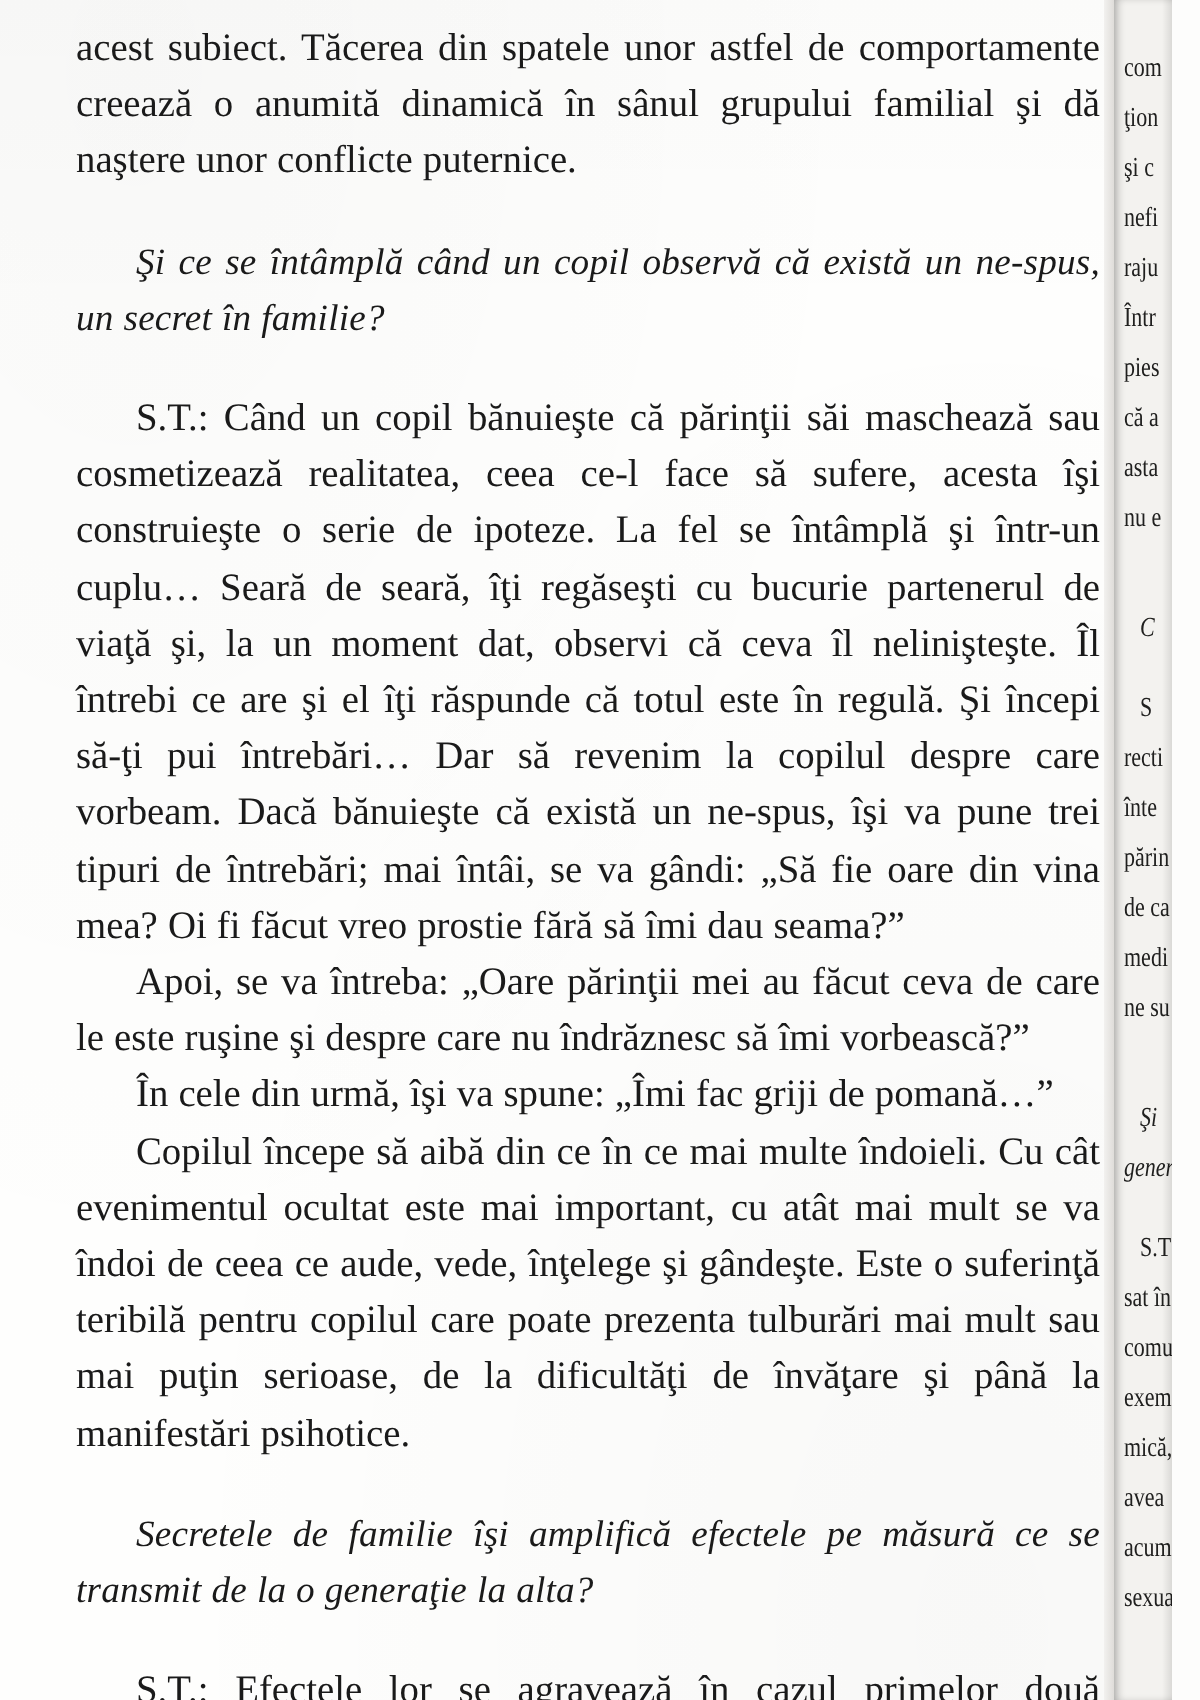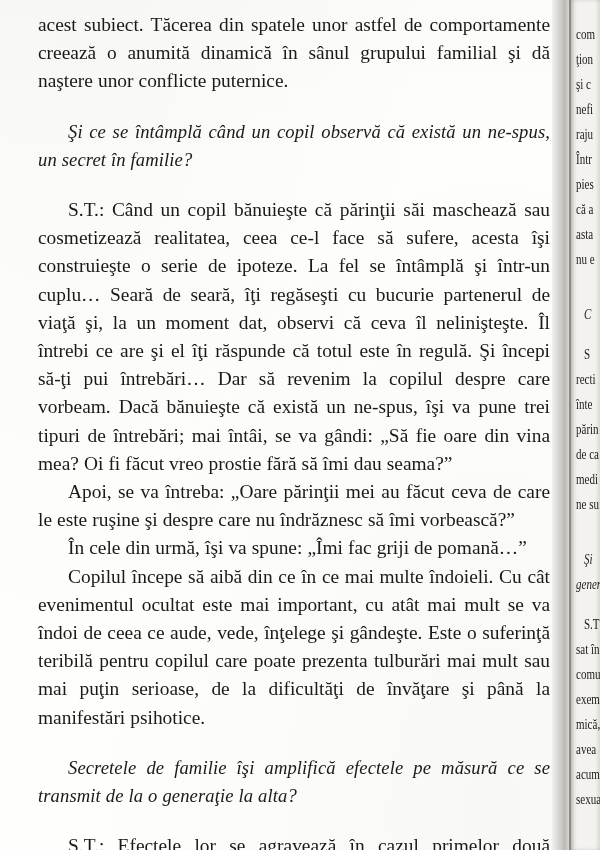--- a/index.html
+++ b/index.html
@@ -95,21 +95,21 @@
     left: 569px;
     top: 0;
     width: 2px;
     height: 850px;
     background: #8e8b86;
   }
 
   
   #right-page {
     position: absolute;
-    left: 571px;
+    left: 557px;
     top: 0;
     width: 29px;
     height: 850px;
     background: #f3f2ef;
     overflow: hidden;
     
     box-shadow: inset 3px 0 5px -2px rgba(0,0,0,0.35);
   }
   #right-page-inner {
     position: absolute;

